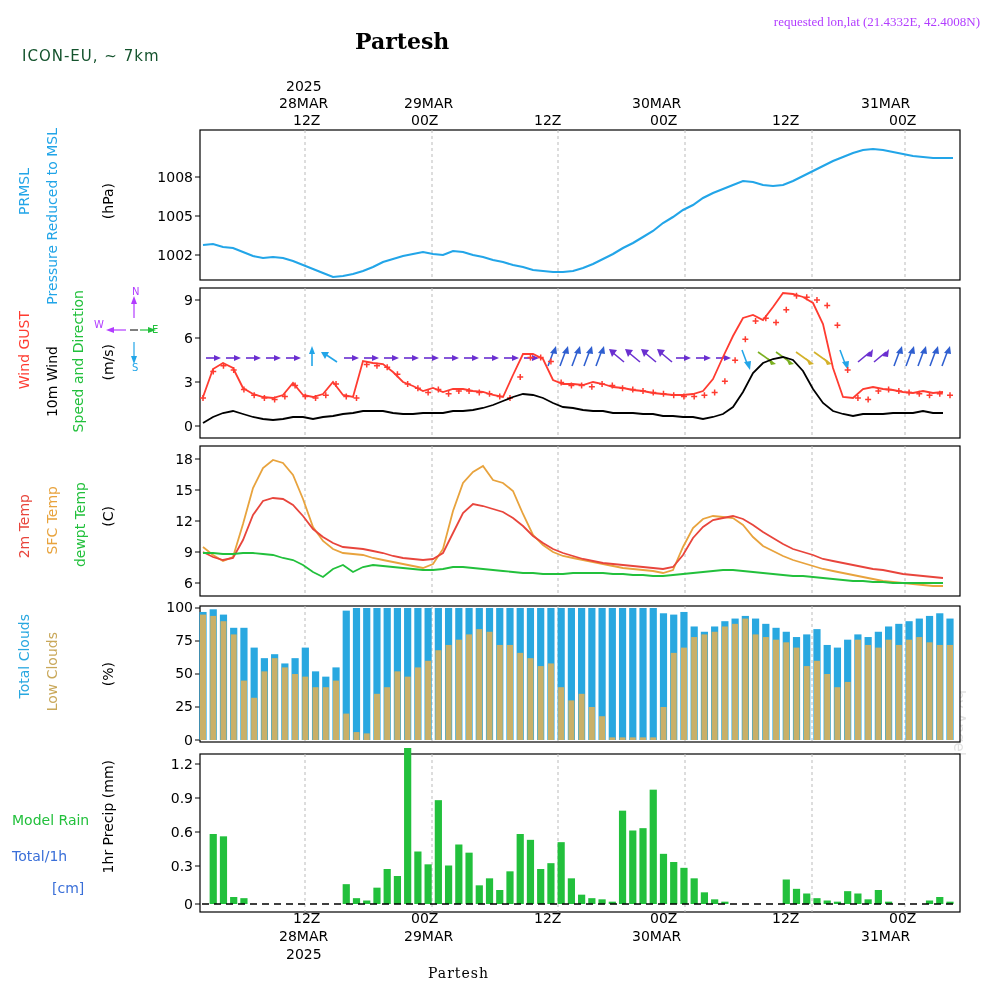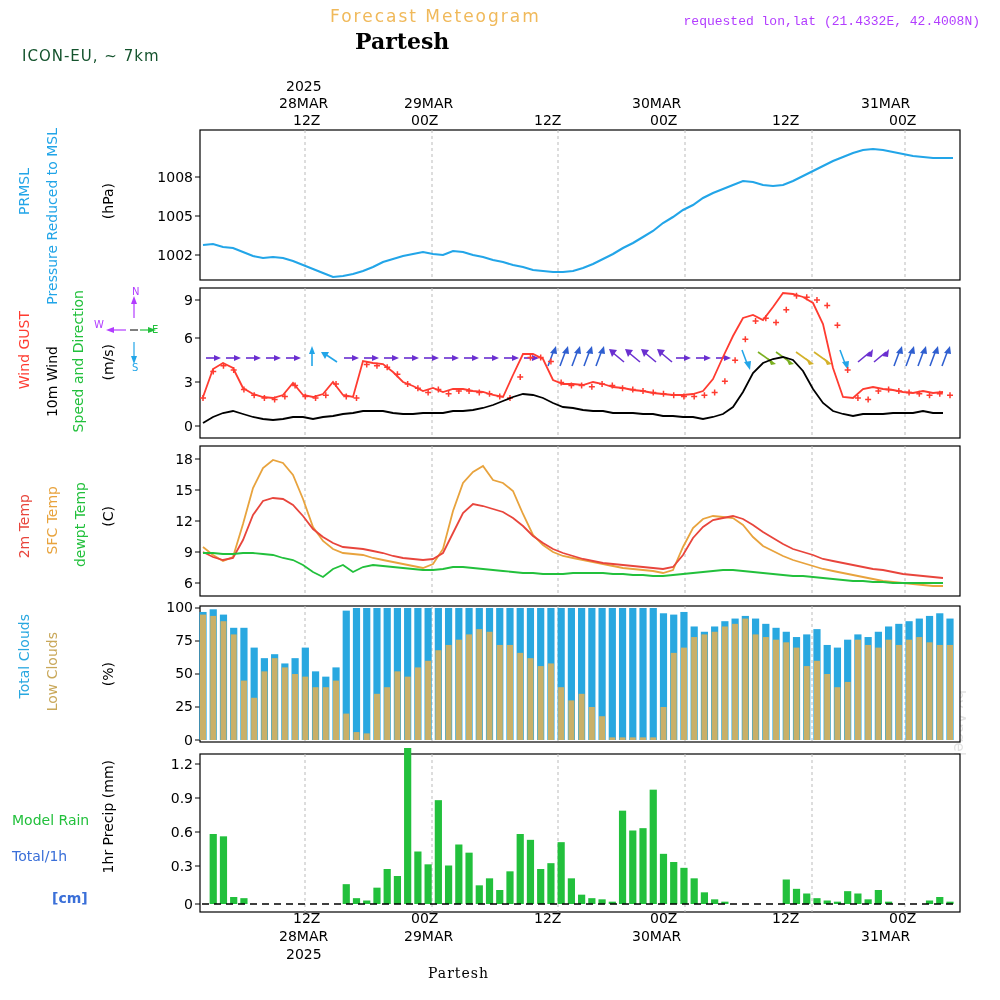--- a/index.html
+++ b/index.html
@@ -2,36 +2,33 @@
 <html><head>
 <meta charset="utf-8">
 <style>
   html,body{margin:0;padding:0;}
   body{width:1000px;height:1000px;background:#ffffff;font-family:"DejaVu Sans",sans-serif;overflow:hidden;}
   #root{position:relative;width:1000px;height:1000px;}
   .abs{position:absolute;}
   .nowrap{white-space:nowrap;}
   .ttl-fore{color:#f0b95a;font-size:17px;letter-spacing:2px;font-family:"DejaVu Sans",sans-serif;}
   .ttl-main{color:#000;font-size:22px;font-weight:bold;font-family:"DejaVu Serif",serif;}
-  .meta{color:#b23cff;font-size:13px;font-family:Liberation Mono, monospace;text-align:right;}
+  .meta{color:#b23cff;font-size:13px;font-family:Liberation Serif, serif;text-align:right;}
   .model{color:#14532d;font-size:15px;letter-spacing:1px;}
   .axlab{font-size:14px;fill:#000;}
   .tick{font-size:14px;font-family:"DejaVu Sans",sans-serif;color:#000;}
   .vlabel{writing-mode:vertical-rl;transform:rotate(180deg);font-size:14px;}
   .watermark{color:#e2e2e2;font-size:15px;}
   svg{display:block;}
   text{font-family:"DejaVu Sans",sans-serif;}
 </style>
 </head>
 <body>
 <div id="root">
 
-<div class="abs" style="left:330px;top:6px;">
-  <span class="ttl-fore nowrap">Forecast Meteogram</span>
-</div>
 
 <div class="abs" style="left:355px;top:28px;">
   <span class="ttl-main nowrap">Partesh</span>
 </div>
 
 <div class="abs" style="left:22px;top:46px;">
   <span class="model nowrap">ICON-EU, ~ 7km</span>
 </div>
 
 <div class="abs" style="left:400px;top:14px;width:580px;">
@@ -533,21 +530,21 @@
           <rect x="936.7671232876712" y="44.96000000000001" width="6" height="95.03999999999999" fill="#c9b068"></rect>
           <rect x="946.4" y="18.559999999999988" width="7.2" height="121.44000000000001" fill="#29a8e0"></rect>
           <rect x="947" y="44.96000000000001" width="6" height="95.03999999999999" fill="#c9b068"></rect>
         </g>
   </svg>
 </div>
 
 <div class="abs" style="left:0;top:748px;width:1000px;height:172px;">
   <div class="abs nowrap" style="left:12px;top:64px;color:#22c03c;font-size:14px;">Model  Rain</div>
   <div class="abs nowrap" style="left:12px;top:100px;color:#3a6fd8;font-size:14px;">Total/1h</div>
-  <div class="abs nowrap" style="left:52px;top:142px;color:#3a6fd8;font-size:14px;font-weight:bold;">[cm]</div>
+  <div class="abs nowrap" style="left:52px;top:132px;color:#3a6fd8;font-size:14px;">[cm]</div>
   <div class="abs vlabel nowrap" style="left:100px;top:12px;color:#000;">1hr Precip (mm)</div>
   <svg width="1000" height="172">
     <rect x="200" y="6" width="760" height="158" fill="#ffffff" stroke="#000" stroke-width="1.2"></rect>
     <g stroke="#bbbbbb" stroke-width="1" stroke-dasharray="3,3">
       <line x1="305" y1="6" x2="305" y2="164"></line>
       <line x1="432" y1="6" x2="432" y2="164"></line>
       <line x1="558" y1="6" x2="558" y2="164"></line>
       <line x1="685" y1="6" x2="685" y2="164"></line>
       <line x1="812" y1="6" x2="812" y2="164"></line>
       <line x1="905" y1="6" x2="905" y2="164"></line>

